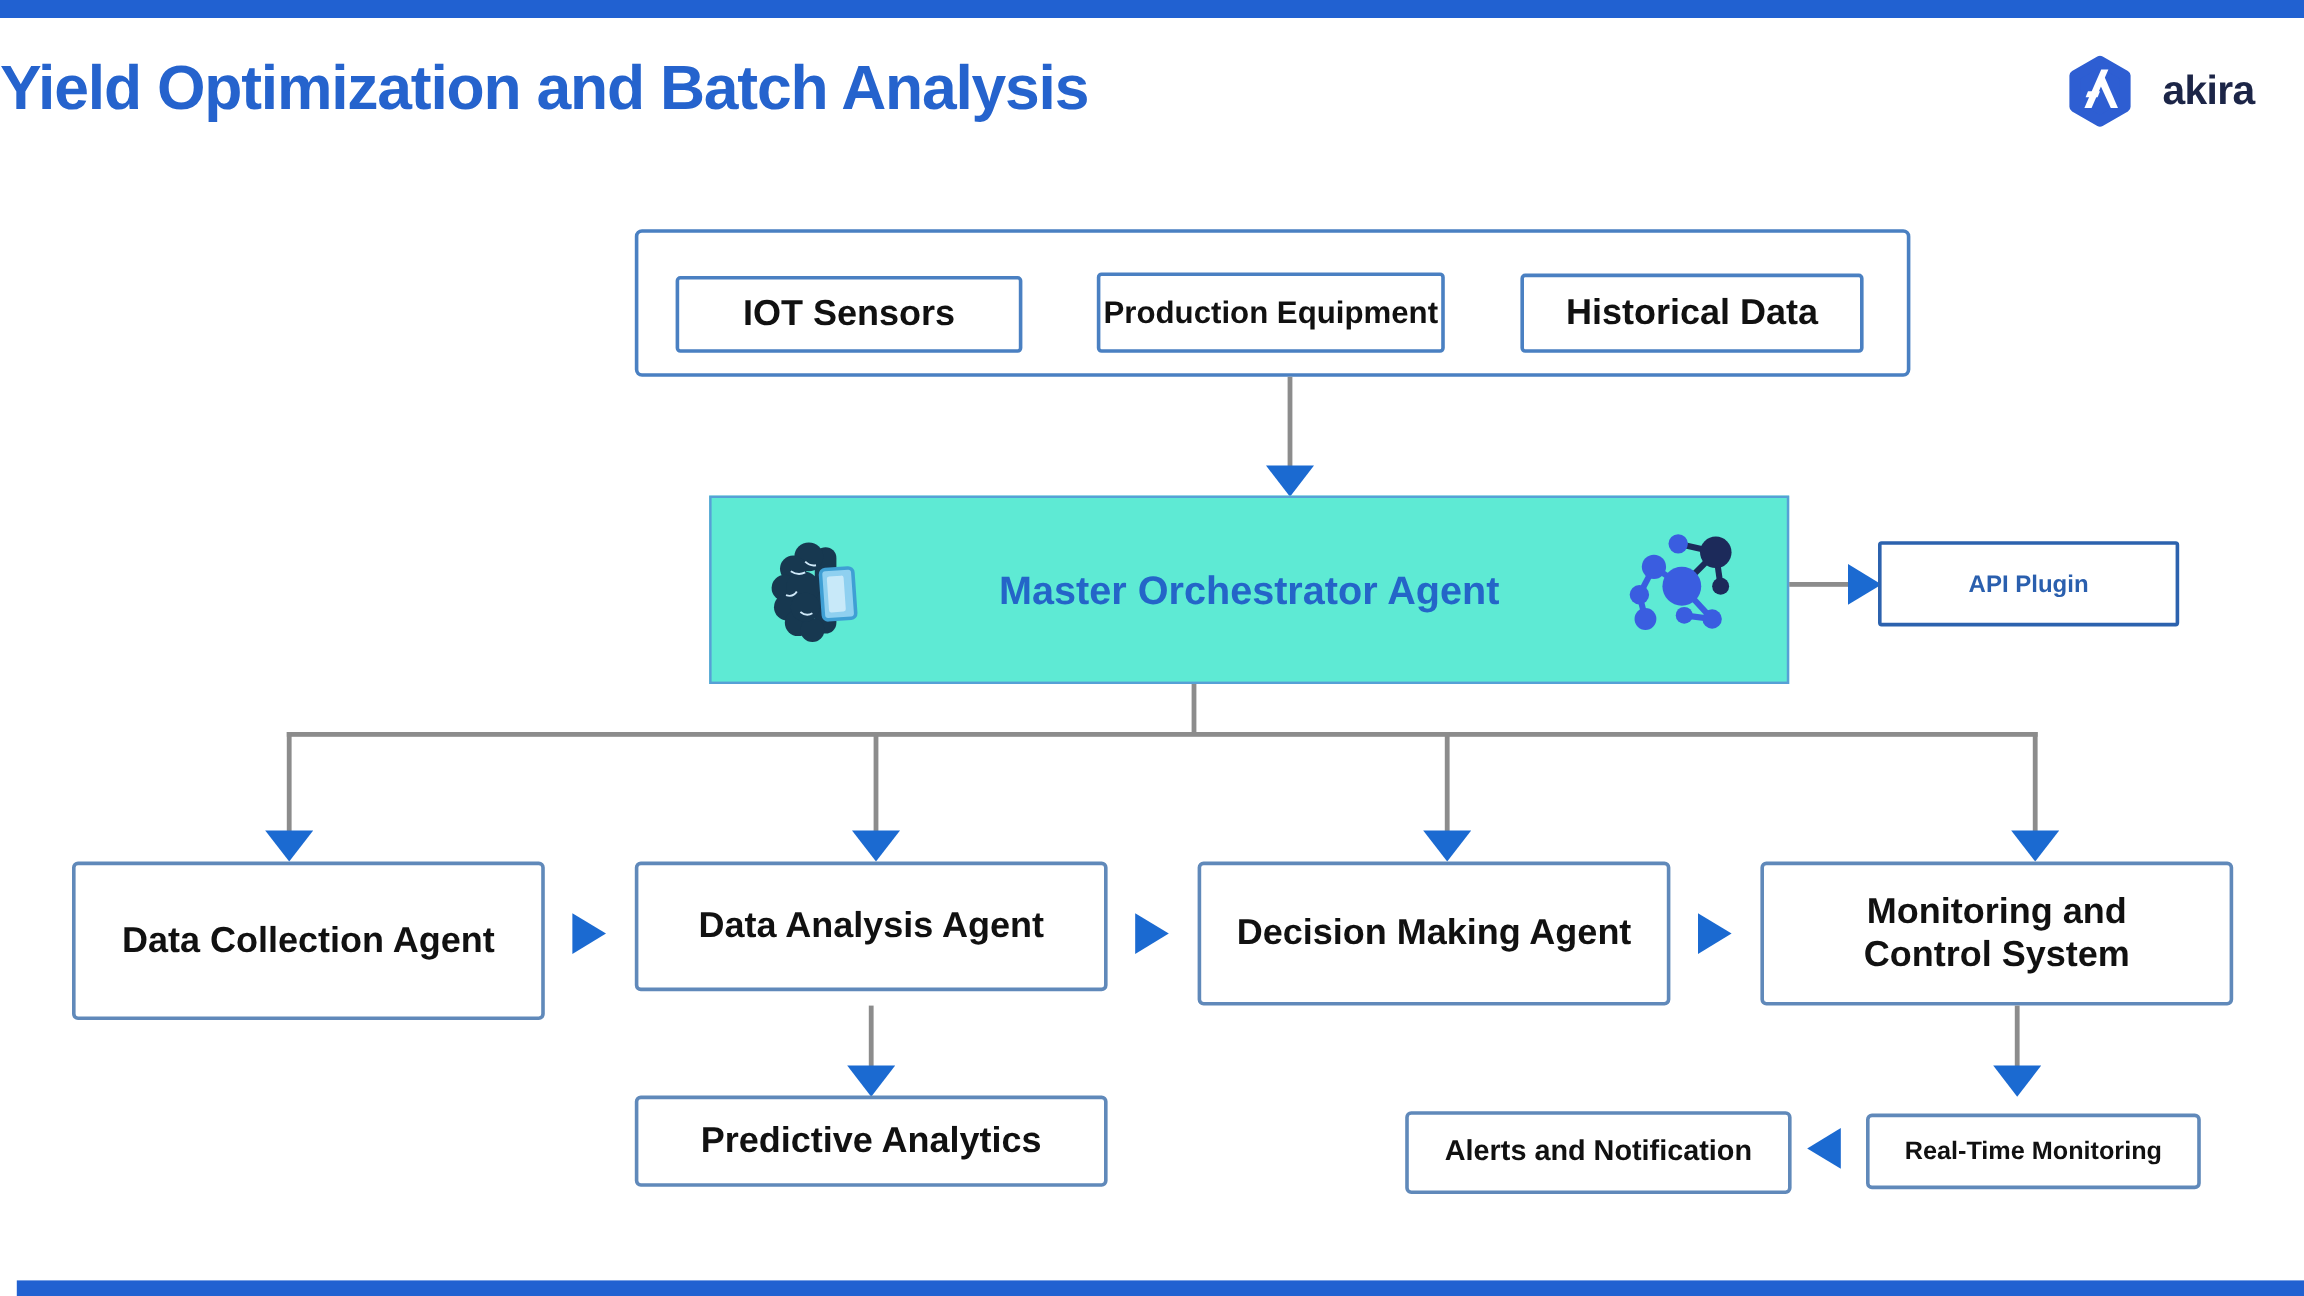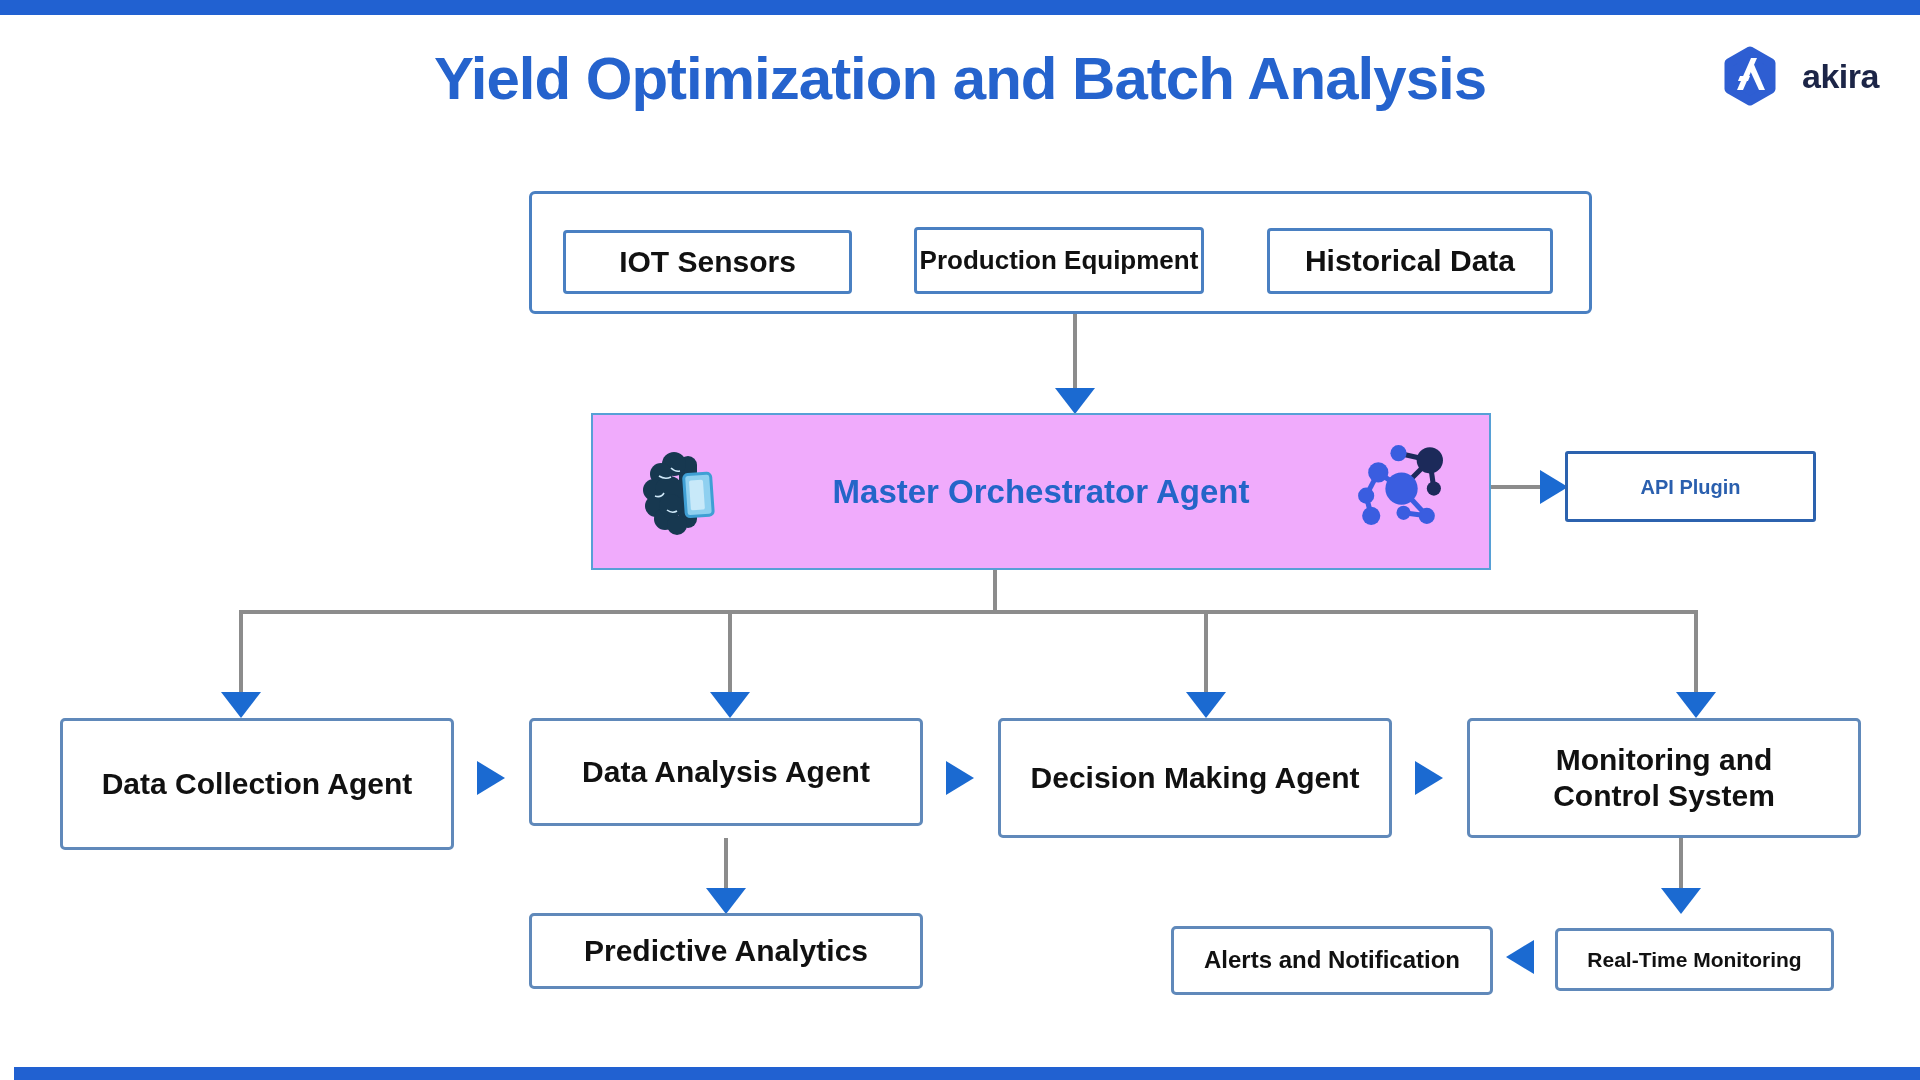--- a/index.html
+++ b/index.html
@@ -1,31 +1,31 @@
 <!DOCTYPE html>
 <html><head>
 <meta charset="utf-8">
 <style>
   html,body{margin:0;padding:0;background:#fff;}
   .canvas{position:relative;width:1920px;height:1080px;background:#fff;overflow:hidden;
           font-family:"Liberation Sans",sans-serif;}
   .bar{position:absolute;background:#2161d1;}
-  .page-title{position:absolute;left:0;right:0;top:44px;margin:0;text-align:center;
-              font-size:60px;font-weight:bold;letter-spacing:-1px;color:#2563cd;}
+  .page-title{position:absolute;left:0;right:0;top:44px;margin:0;text-align:left;
+              font-size:52px;font-weight:bold;letter-spacing:-1px;color:#2563cd;}
   
   .logo{position:absolute;left:1722px;top:46px;display:flex;align-items:center;gap:24px;}
   .logo .brand{font-size:34px;font-weight:bold;color:#1c2547;letter-spacing:-0.5px;}
   .logo .sup{font-size:13px;font-weight:bold;color:#1c2547;position:relative;top:-12px;margin-left:19px;}
   
   .box{position:absolute;background:#fff;display:flex;align-items:center;justify-content:center;
        text-align:center;font-weight:bold;color:#111;box-sizing:border-box;border-radius:5px;line-height:1.2;}
   .group{border:3px solid #4a80c2;border-radius:6px;}
   .src{border:3px solid #4a80c2;border-radius:4px;}
   .agent{border:3px solid #6089ba;}
-  .master{position:absolute;left:591px;top:413px;width:900px;height:157px;background:#f0abfc;
+  .master{position:absolute;left:591px;top:413px;width:900px;height:157px;background:#5eead4;
           border:2px solid #57a0d6;box-sizing:border-box;display:flex;align-items:center;justify-content:center;}
   .master .label{font-size:33px;font-weight:bold;color:#2465c8;}
   .api{border:3px solid #2c62ae;border-radius:3px;color:#2a5fae;font-size:20px;}
   
   .vline,.hline{position:absolute;background:#8c8c8c;}
   .tri{position:absolute;width:0;height:0;}
   .tri.down{border-left:20px solid transparent;border-right:20px solid transparent;border-top:26px solid #1b6ad1;}
   .tri.right{border-top:17px solid transparent;border-bottom:17px solid transparent;border-left:28px solid #1b6ad1;}
   .tri.left{border-top:17px solid transparent;border-bottom:17px solid transparent;border-right:28px solid #1b6ad1;}
   .icon{position:absolute;}

